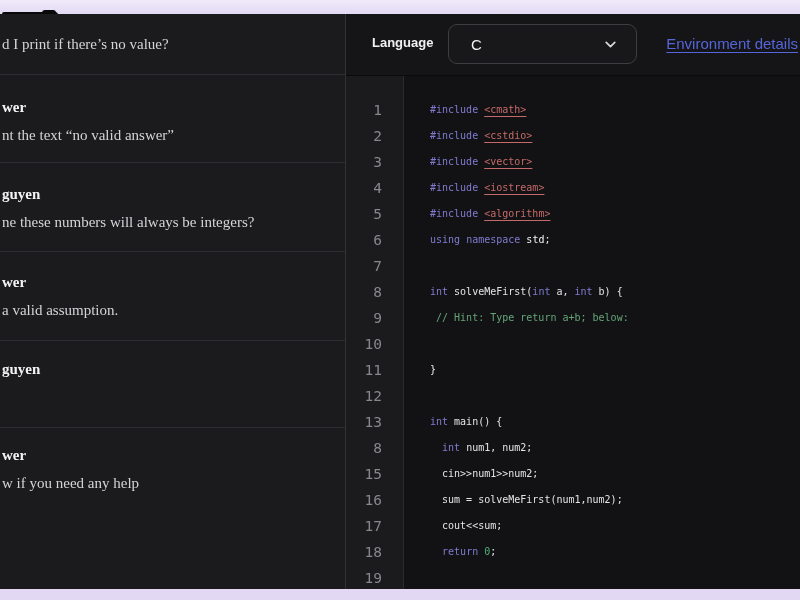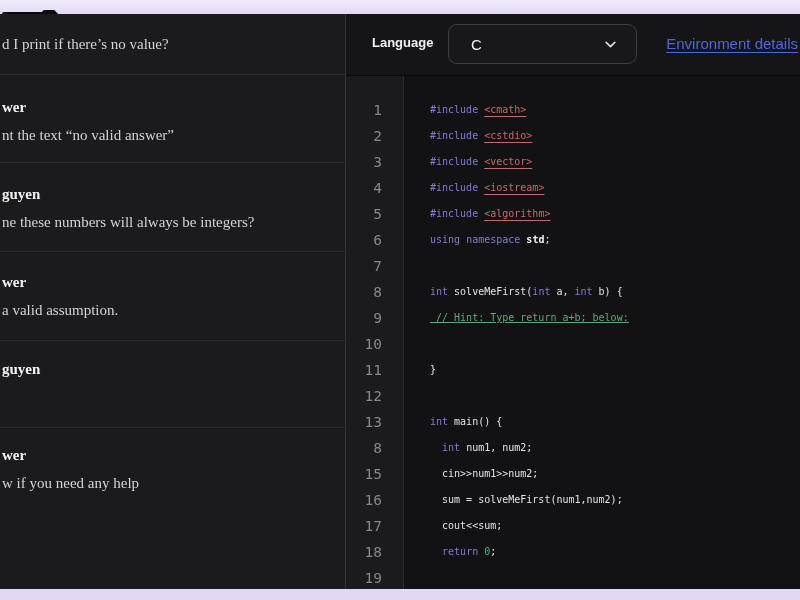--- a/index.html
+++ b/index.html
@@ -45,24 +45,24 @@
   .editor{flex:1;display:flex;overflow:hidden;}
   .gutter{width:58px;flex:none;box-sizing:border-box;background:#1b1b1d;border-right:1px solid #2b2b2e;
           padding:21px 21px 0 0;text-align:right;}
   .gutter .ln{height:26px;line-height:26px;font-family:"DejaVu Sans Mono","Liberation Mono",monospace;
               font-size:14.5px;color:#87878c;}
   .code{flex:1;background:#121214;padding:21px 0 0 26px;overflow:hidden;}
   .code .cl{height:26px;line-height:26px;white-space:pre;
             font-family:"DejaVu Sans Mono","Liberation Mono",monospace;font-size:10px;color:#e4e4e6;}
   .tok-kw{color:#807bd0;}
   .tok-inc{color:#c56a6a;text-decoration:underline;text-underline-offset:3px;}
-  .tok-cm{color:#63a578;text-decoration:underline;}
+  .tok-cm{color:#63a578;}
   .tok-num{color:#4daf7c;}
   .tok-pl{color:#e4e4e6;}
-  .tok-b{color:#f4f4f6;font-weight:bold;}
+  .tok-b{color:#f4f4f6;font-weight:normal;}
 </style>
 </head>
 <body>
 
 <div class="strip-top"></div>
 <div class="remnant"></div>
 
 <div class="app">
 
   <div class="chat">

